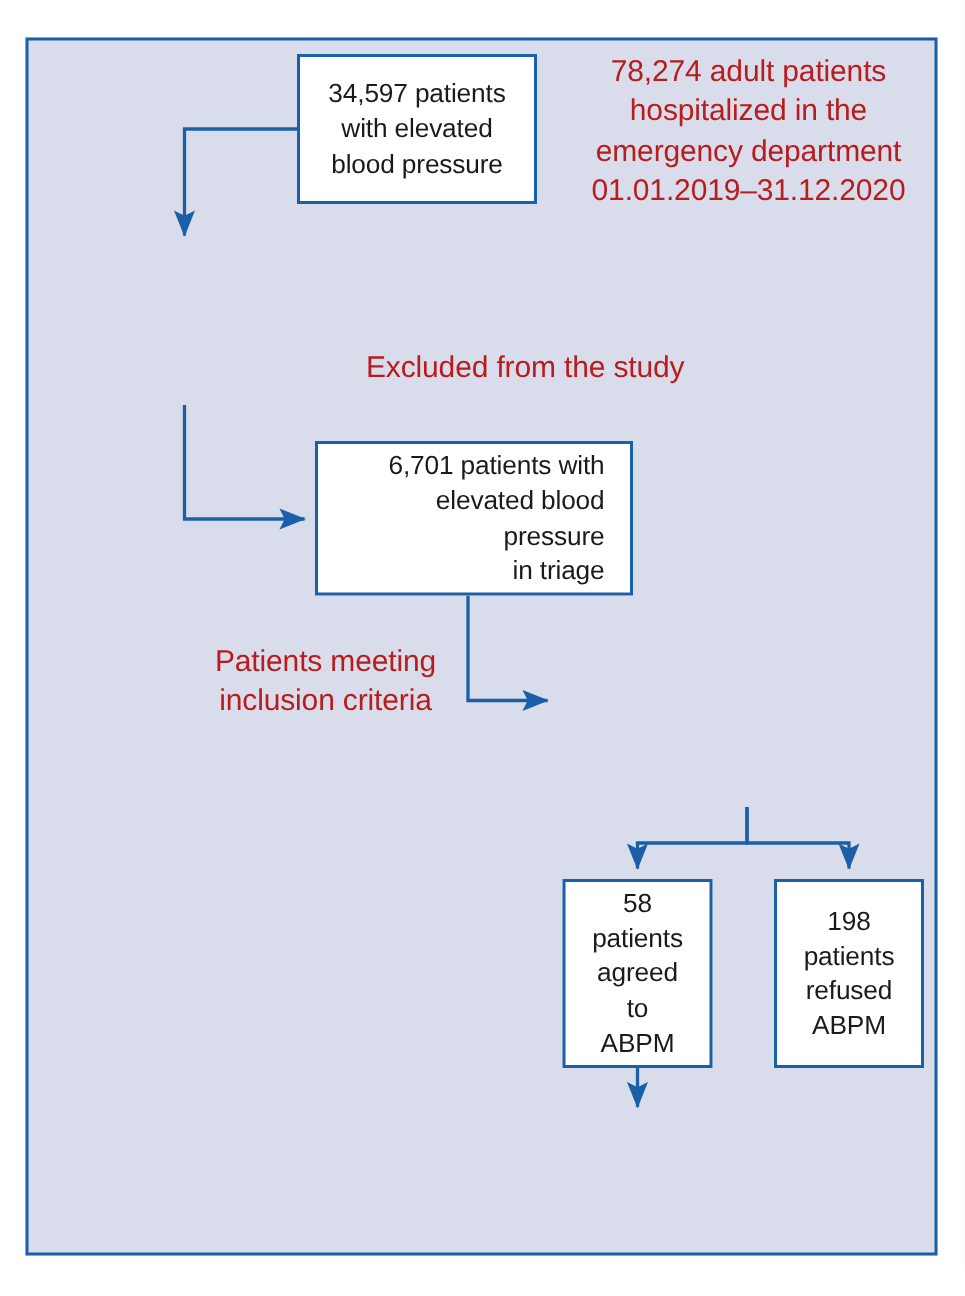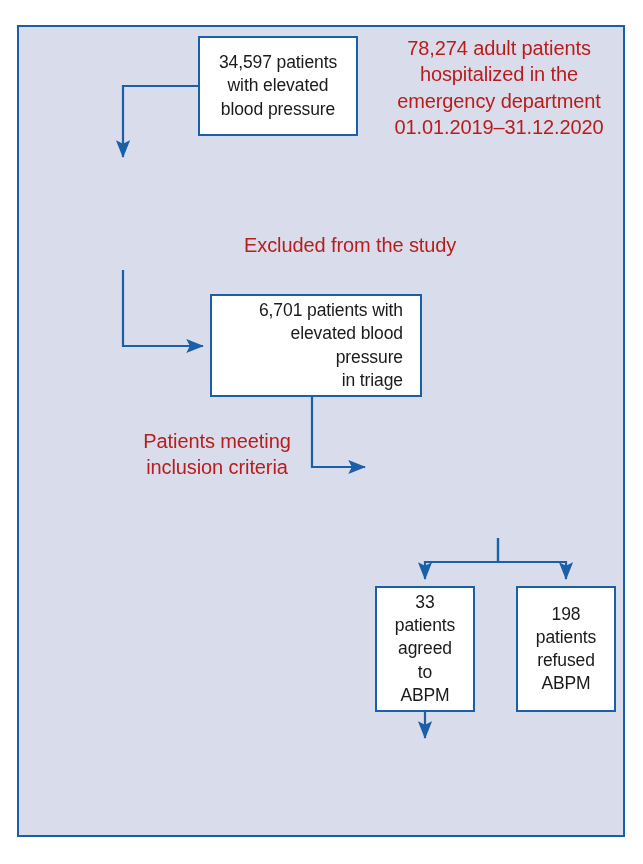--- a/index.html
+++ b/index.html
@@ -116,21 +116,21 @@
   <div class="node" id="node-screened">34,597 patients
 with elevated
 blood pressure</div>
 
 
   <div class="node" id="node-triage">6,701 patients with
 elevated blood pressure
 in triage</div>
 
 
-  <div class="node" id="node-agreed">33
+  <div class="node" id="node-agreed">58
 patients
 agreed
 to ABPM</div>
 
   <div class="node" id="node-refused">198
 patients
 refused
 ABPM</div>
 
 

